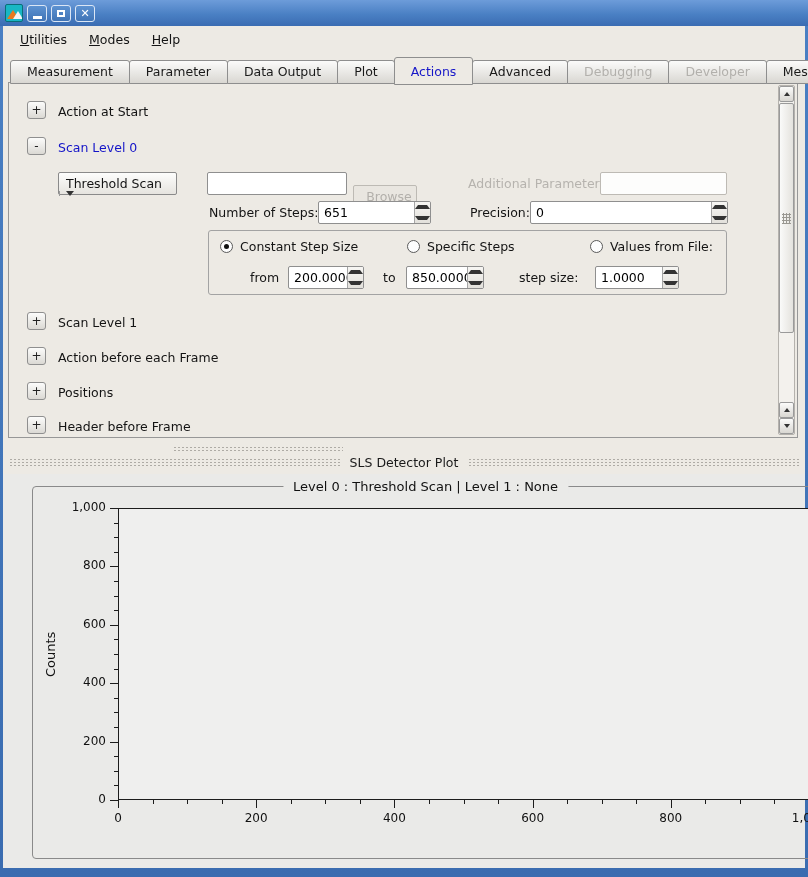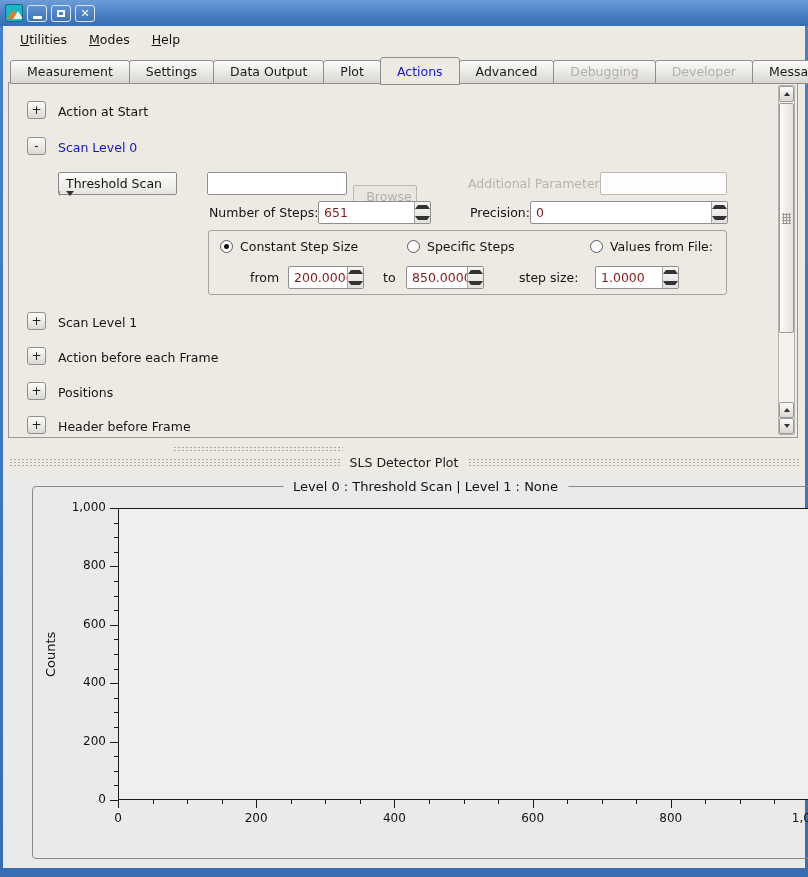--- a/index.html
+++ b/index.html
@@ -43,21 +43,21 @@
   .combo{position:absolute;display:flex;border:1px solid #8a8a8a;border-radius:2px;background:linear-gradient(180deg,#fdfdfc,#e6e4df);height:23px;cursor:default;}
   .combo .cv{font-size:12.5px;color:#141414;padding:3px 7px 0 7px;flex:1;white-space:nowrap;}
   .combo .ca{width:20px;border-left:1px solid #9a9a9a;display:flex;align-items:center;justify-content:center;}
   .tri-dn{width:0;height:0;border-left:4px solid transparent;border-right:4px solid transparent;border-top:5px solid #333;}
   .tri-sm-dn{width:0;height:0;border-left:3px solid transparent;border-right:3px solid transparent;border-top:4px solid #333;}
   .tri-sm-up{width:0;height:0;border-left:3px solid transparent;border-right:3px solid transparent;border-bottom:4px solid #333;}
   
   .tinput{position:absolute;height:23px;border:1px solid #8f8f8f;border-radius:2px;background:#fff;font-family:"DejaVu Sans",sans-serif;font-size:12.5px;color:#141414;padding:0 5px;}
   .tinput.dis{border-color:#bdbab4;background:#fdfdfc;}
   .spin{position:absolute;height:23px;border:1px solid #8f8f8f;border-radius:2px;background:#fff;display:flex;overflow:hidden;}
-  .spin .sv{flex:1;font-size:12.5px;color:#7f1d1d;padding:3px 4px 0 5px;white-space:nowrap;overflow:hidden;}
+  .spin .sv{flex:1;font-size:12.5px;color:#000000;padding:3px 4px 0 5px;white-space:nowrap;overflow:hidden;}
   .spin .sa{width:16px;border-left:1px solid #a5a5a5;display:flex;flex-direction:column;background:linear-gradient(180deg,#f7f6f3,#e2e0db);}
   .spin .sa div{flex:1;display:flex;align-items:center;justify-content:center;}
   .btn{position:absolute;height:23px;border:1px solid #8f8f8f;border-radius:2px;background:linear-gradient(180deg,#fcfcfb,#dbd9d4);
     font-size:12.5px;color:#141414;text-align:center;padding-top:3px;cursor:default;}
   .btn.dis{color:#b3b0ab;border-color:#bdbab4;background:#e9e6e0;}
   
   .groupbox{position:absolute;border:1px solid #a3a3a3;border-radius:3px;}
   
   .radio{position:absolute;width:13px;height:13px;border:1px solid #5a5a5a;border-radius:50%;background:#fdfdfd;}
   .radio.selected::after{content:"";position:absolute;left:3px;top:3px;width:5px;height:5px;border-radius:50%;background:#111;}
@@ -109,21 +109,21 @@
   <div class="win-body">
 
     <div class="menubar">
       <div class="menu-item"><u>U</u>tilities</div>
       <div class="menu-item"><u>M</u>odes</div>
       <div class="menu-item"><u>H</u>elp</div>
     </div>
 
     <div class="tabbar" id="tabbar">
         <div class="tab">Measurement</div>
-        <div class="tab">Settings</div>
+        <div class="tab">Parameter</div>
         <div class="tab">Data Output</div>
         <div class="tab">Plot</div>
         <div class="tab active">Actions</div>
         <div class="tab">Advanced</div>
         <div class="tab disabled">Debugging</div>
         <div class="tab disabled">Developer</div>
         <div class="tab">Messages</div>
       </div>
 
     <div class="frame">

